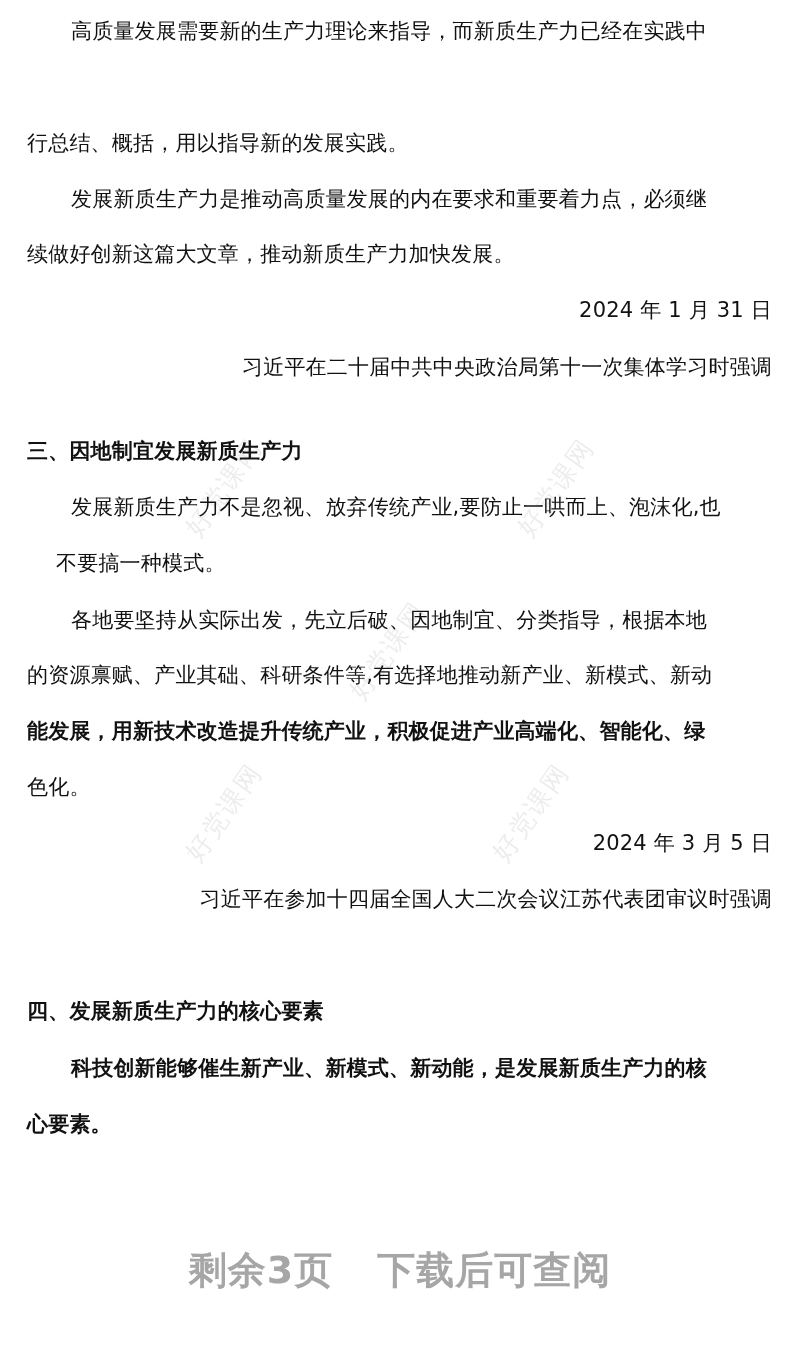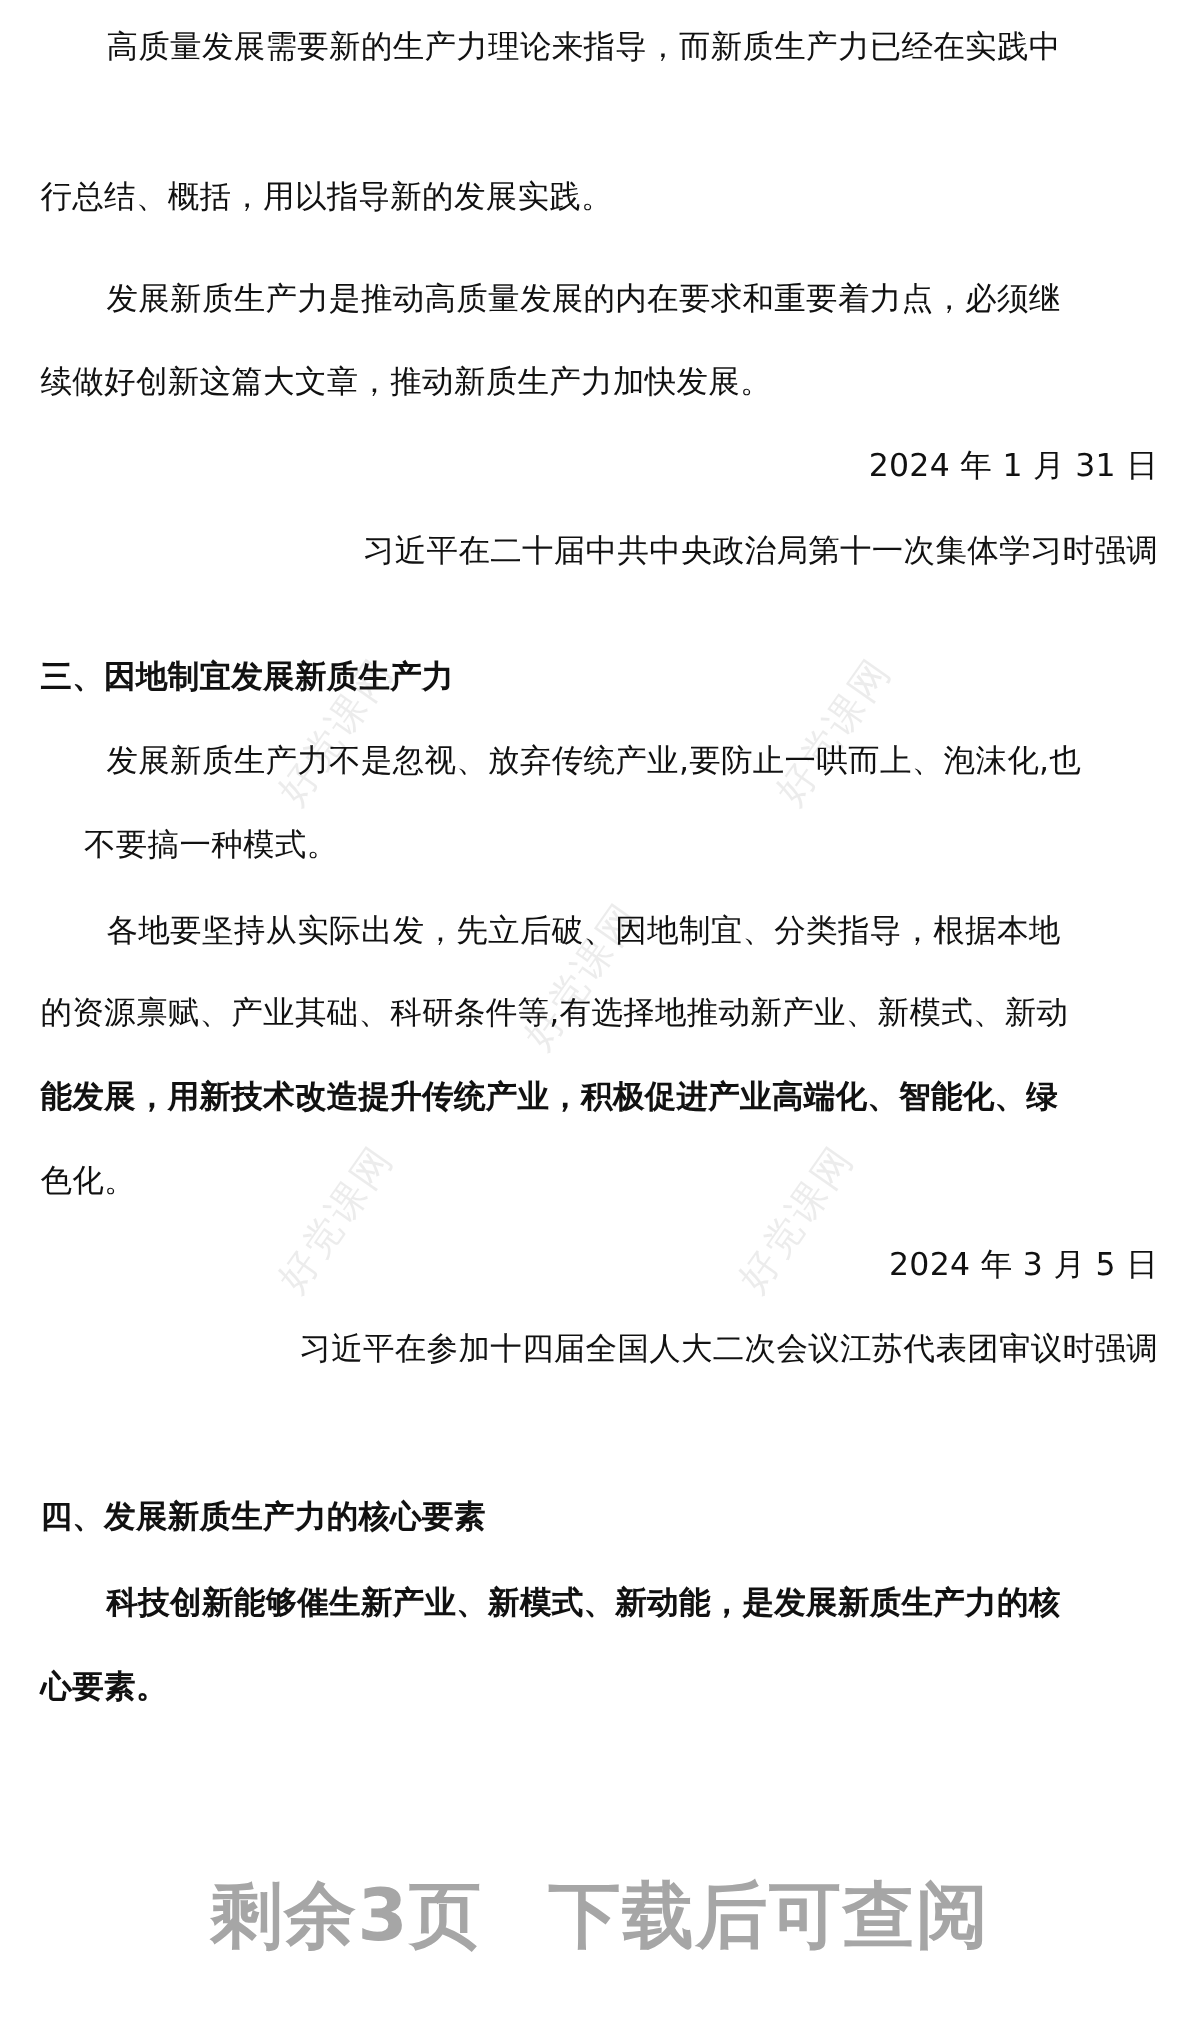--- a/index.html
+++ b/index.html
@@ -41,41 +41,41 @@
       white-space: nowrap;
       letter-spacing: 2px;
       pointer-events: none;
     }
     .banner {
       position: absolute;
       left: 0;
       width: 800px;
       top: 1245px;
       text-align: center;
-      font-size: 48px;
+      font-size: 38px;
       font-weight: bold;
       color: #a6a6a6;
       letter-spacing: 1px;
       white-space: nowrap;
     }
     .banner .gap { display: inline-block; width: 44px; }
   </style>
 </head>
 <body>
 
 <div class="page">
 
   <div class="watermark" style="left:168px; top:470px;">好党课网</div>
   <div class="watermark" style="left:500px; top:470px;">好党课网</div>
   <div class="watermark" style="left:332px; top:633px;">好党课网</div>
   <div class="watermark" style="left:168px; top:795px;">好党课网</div>
   <div class="watermark" style="left:475px; top:795px;">好党课网</div>
 
   <div class="line indent" style="top:16px;">高质量发展需要新的生产力理论来指导，而新质生产力已经在实践中</div>
-  <div class="line left" style="top:116px;">行总结、概括，用以指导新的发展实践。</div>
+  <div class="line left" style="top:128px;">行总结、概括，用以指导新的发展实践。</div>
 
   <div class="line indent" style="top:184px;">发展新质生产力是推动高质量发展的内在要求和重要着力点，必须继</div>
   <div class="line left" style="top:239px;">续做好创新这篇大文章，推动新质生产力加快发展。</div>
 
   <div class="line right" style="top:295px;">2024 年 1 月 31 日</div>
   <div class="line right" style="top:352px;">习近平在二十届中共中央政治局第十一次集体学习时强调</div>
 
   <div class="line indent" style="top:492px;">发展新质生产力不是忽视、放弃传统产业,要防止一哄而上、泡沫化,也</div>
 
   <div class="line left bold" style="top:436px;">三、因地制宜发展新质生产力</div>

